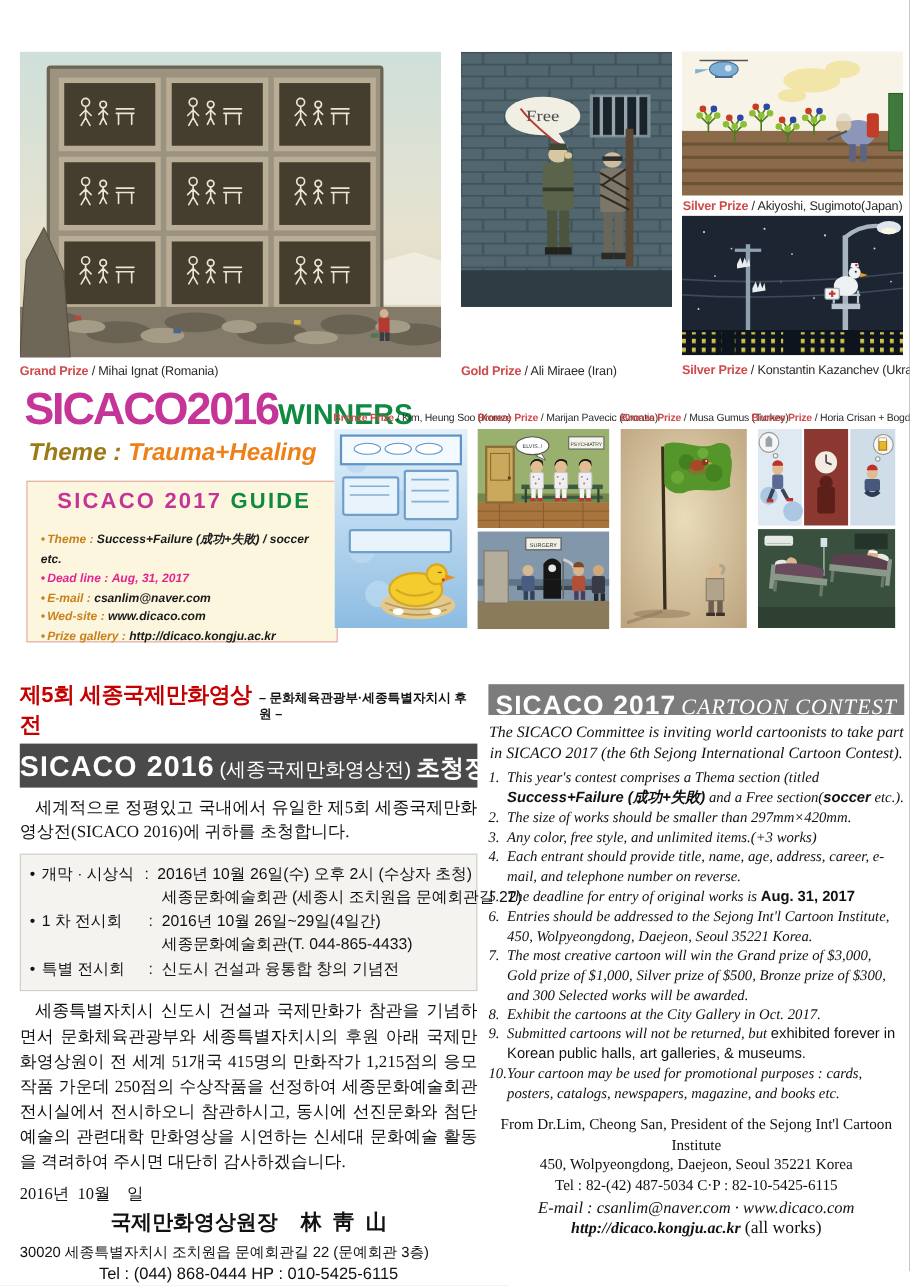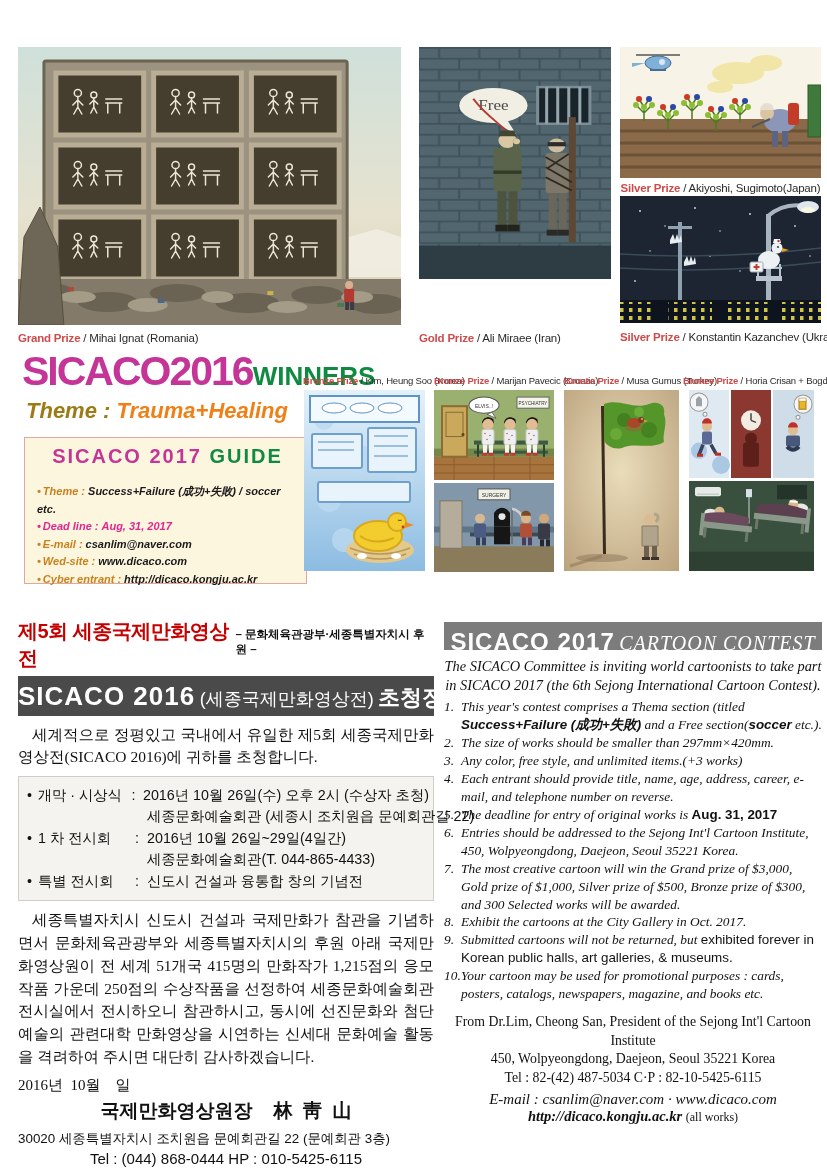--- a/index.html
+++ b/index.html
@@ -49,21 +49,21 @@
   .s-colon{width:12px;}
   .s-val{flex:1;white-space:nowrap;}
   .s-line2{margin-left:120px;white-space:nowrap;}
   .s-line2:empty{display:none;}
   .body-par{margin-top:8px;font-size:15.4px;line-height:1.48;text-align:justify;text-indent:14px;
             font-family:"Liberation Serif",serif;}
   .date-line{text-align:left;margin-top:7px;font-size:15px;white-space:pre;font-family:"Liberation Serif",serif;}
   .sig-line{text-align:center;font-size:19px;font-weight:700;margin-top:3px;white-space:pre;}
   .addr-line{font-size:13.4px;margin-top:6px;font-family:Liberation Sans, sans-serif;}
   .tel-line{text-align:center;font-size:15px;margin-top:2px;}
-  .small-suffix{font-size:12px;font-style:normal;}
+  .small-suffix{font-size:16px;font-style:normal;}
 
   
   .contest-col{position:absolute;left:444px;top:622px;width:378px;}
   .contest-banner{background:#7c7c7c;color:#fff;text-align:center;height:28px;line-height:40px;white-space:nowrap;}
   .cb-main{font-size:24px;font-weight:800;letter-spacing:1px;}
   .cb-sub{font-size:20px;font-style:italic;font-family:"Liberation Serif",serif;letter-spacing:1px;}
   .contest-intro{margin-top:7px;font-family:"Liberation Serif",serif;font-style:italic;font-size:14.4px;
                  line-height:1.32;text-align:center;}
   .rules{margin-top:3px;font-family:"Liberation Serif",serif;font-style:italic;font-size:13.4px;line-height:1.34;}
   .rule{display:flex;}
@@ -328,21 +328,21 @@
   <div class="guide-box">
     <div class="guide-title">
       <span class="gt-main">SICACO 2017</span>
       <span class="gt-accent">GUIDE</span>
     </div>
     <div class="guide-items">
         <div class="g-item"><span class="g-bullet">•</span><span class="g-label">Theme :</span><span class="g-value">Success+Failure (成功+失敗) / soccer etc.</span></div>
         <div class="g-item magenta"><span class="g-bullet">•</span><span class="g-label">Dead line :</span><span class="g-value">Aug, 31, 2017</span></div>
         <div class="g-item"><span class="g-bullet">•</span><span class="g-label">E-mail :</span><span class="g-value">csanlim@naver.com</span></div>
         <div class="g-item"><span class="g-bullet">•</span><span class="g-label">Wed-site :</span><span class="g-value">www.dicaco.com</span></div>
-        <div class="g-item"><span class="g-bullet">•</span><span class="g-label">Cyber entrant :</span><span class="g-value">http://dicaco.kongju.ac.kr</span></div>
+        <div class="g-item"><span class="g-bullet">•</span><span class="g-label">Prize gallery :</span><span class="g-value">http://dicaco.kongju.ac.kr</span></div>
       </div>
   </div>
 
   <div class="caption small" style="left:303px;top:375px;">
     <span class="prize">Bronze Prize</span>
     <span>/</span>
     <span>Kim, Heung Soo (Korea)</span>
   </div>
   <div class="caption small" style="left:434px;top:375px;">
     <span class="prize">Bronze Prize</span>

